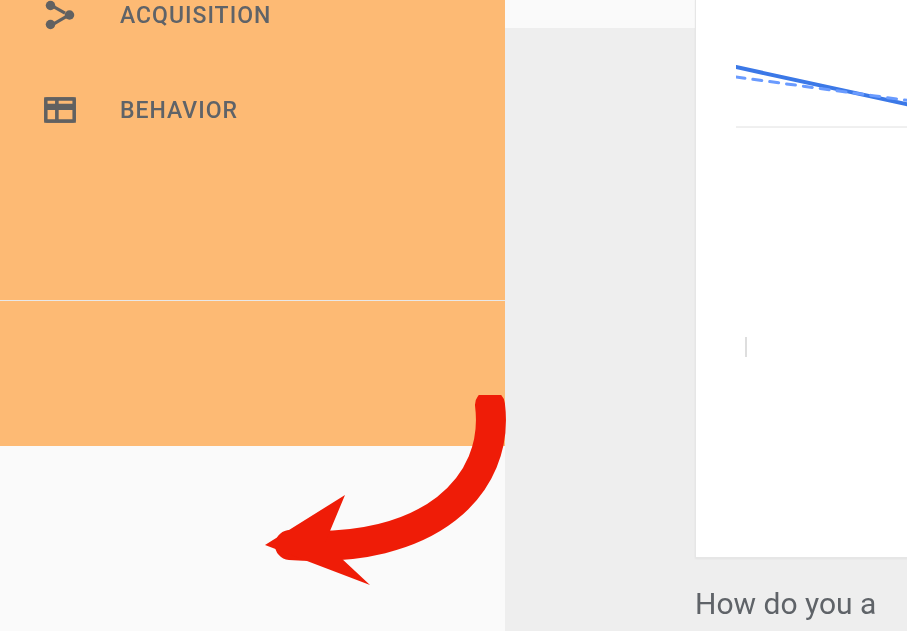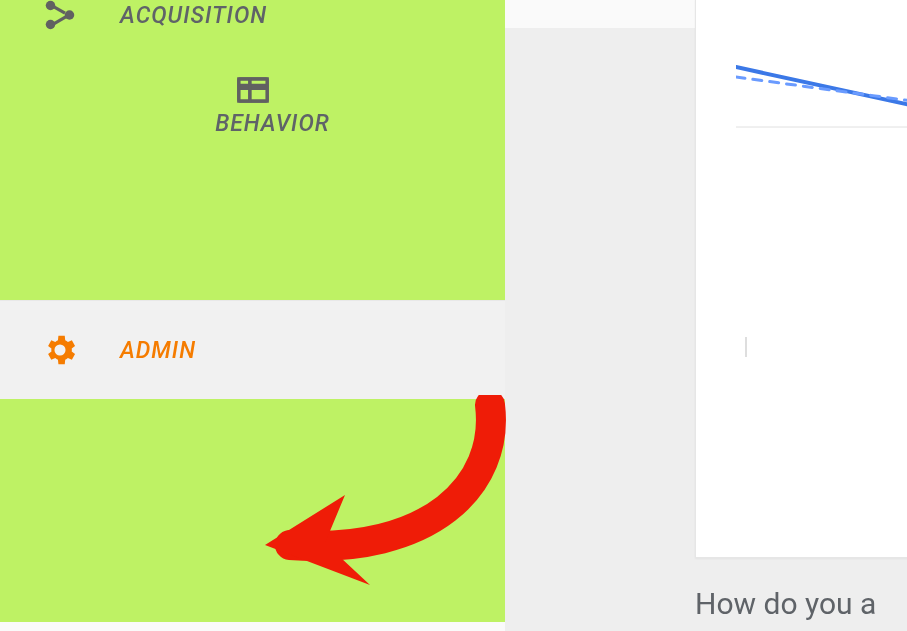--- a/index.html
+++ b/index.html
@@ -9,23 +9,22 @@
       height: 631px;
       overflow: hidden;
       background: #fafafa;
       position: relative;
     }
     .sidebar {
       position: absolute;
       left: 0;
       top: 0;
       width: 505px;
-      height: 622px;
-      background: #bef264;
-      font-style: italic;
+      height: 446px;
+      background: #fdba74;
     }
     .nav-section {
       padding-top: 0;
     }
     .nav-item {
       display: flex;
       align-items: center;
       height: 80px;
       padding-left: 40px;
       cursor: pointer;
@@ -39,21 +38,21 @@
       justify-content: center;
       margin-right: 40px;
     }
     .nav-item .label {
       font-size: 23px;
       font-weight: 500;
       letter-spacing: 1px;
       color: #5f6368;
     }
     .nav-section.main .nav-item:nth-child(1) { margin-top: -25px; }
-    .nav-section.main .nav-item:nth-child(2) { margin-top: 15px; flex-direction: column; }
+    .nav-section.main .nav-item:nth-child(2) { margin-top: 15px; }
     .nav-section.main .nav-item:nth-child(3) { margin-top: 15px; }
     .divider {
       border-top: 1px solid #e8e8e8;
       margin-top: 150px;
     }
     .nav-item.discover {
       height: 98px;
       background: #fcfcfc;
     }
     .nav-item.admin {
@@ -135,28 +134,20 @@
             <line x1="10" y1="5" x2="10" y2="19" stroke="#616161" stroke-width="2"></line>
           </svg>
       </span>
       <span class="label">BEHAVIOR</span>
     </div>
   </div>
 
   <div class="divider"></div>
 
 
-  <div class="nav-item admin">
-    <span class="icon-wrap">
-      <svg width="38" height="38" viewBox="0 0 24 24">
-          <path d="M19.4 13l.1-1-.1-1 2.1-1.6-2-3.5-2.5 1a7 7 0 0 0-1.7-1L15 3h-4l-.3 2.9a7 7 0 0 0-1.7 1l-2.5-1-2 3.5L6.6 11l-.1 1 .1 1-2.1 1.6 2 3.5 2.5-1a7 7 0 0 0 1.7 1L11 21h4l.3-2.9a7 7 0 0 0 1.7-1l2.5 1 2-3.5L19.4 13zM12 15.5A3.5 3.5 0 1 1 12 8.5a3.5 3.5 0 0 1 0 7z"></path>
-        </svg>
-    </span>
-    <span class="label">ADMIN</span>
-  </div>
 </div>
 
 <div class="content-area">
   <div class="chart-card">
     <svg class="chart-svg" viewBox="0 0 220 310">
       <line x1="0" y1="80" x2="220" y2="80" stroke="#e0e0e0" stroke-width="1"></line>
       <line x1="10" y1="290" x2="10" y2="310" stroke="#bdbdbd" stroke-width="1"></line>
       <line x1="0" y1="20" x2="220" y2="68" stroke="#3b78e7" stroke-width="4" stroke-linecap="round"></line>
       <line x1="0" y1="30" x2="220" y2="60" stroke="#6a9bff" stroke-width="3" stroke-dasharray="9 8" stroke-linecap="round"></line>
     </svg>

